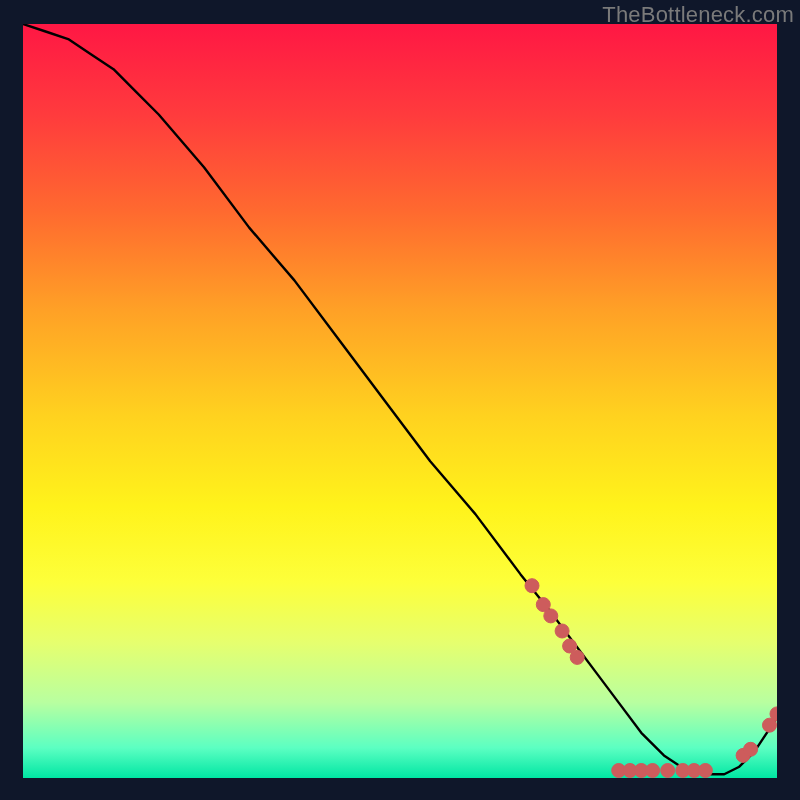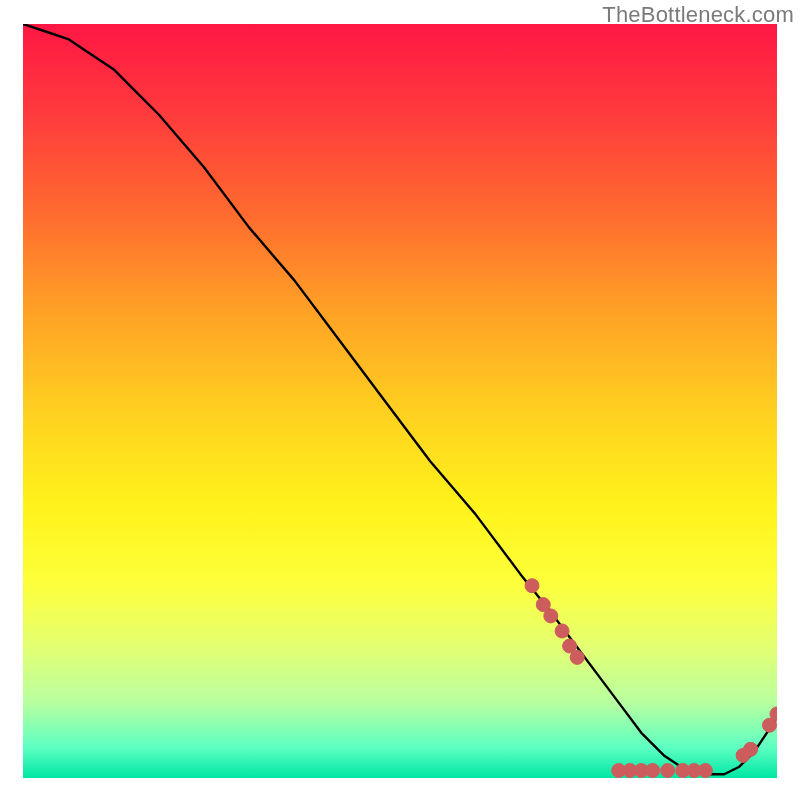--- a/index.html
+++ b/index.html
@@ -8,21 +8,21 @@
     width: 800px;
     height: 800px;
     background: #000;
     overflow: hidden;
     font-family: Arial, Helvetica, sans-serif;
   }
   .stage {
     position: relative;
     width: 800px;
     height: 800px;
-    background: #ffffff;
+    background: #0f172a;
   }
   .plot {
     position: absolute;
     left: 23px;
     top: 24px;
     width: 754px;
     height: 754px;
     background: linear-gradient(
       to bottom,
       #ff1744 0%,

